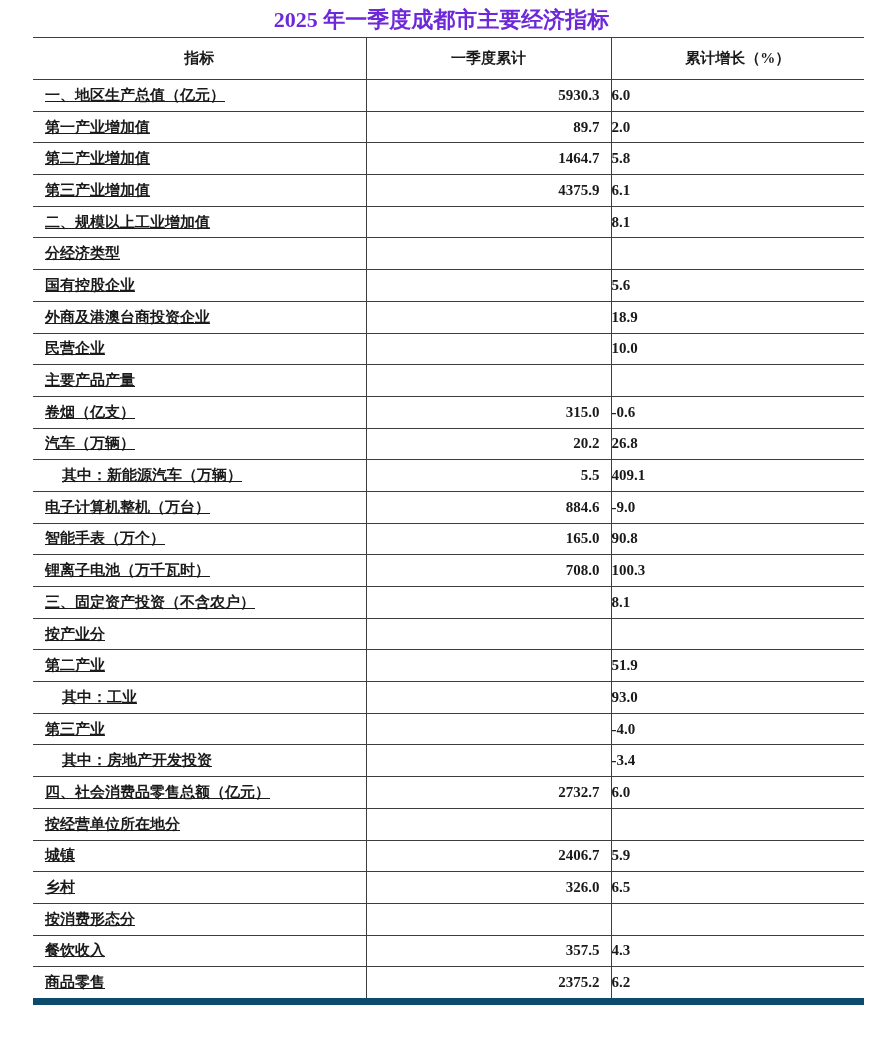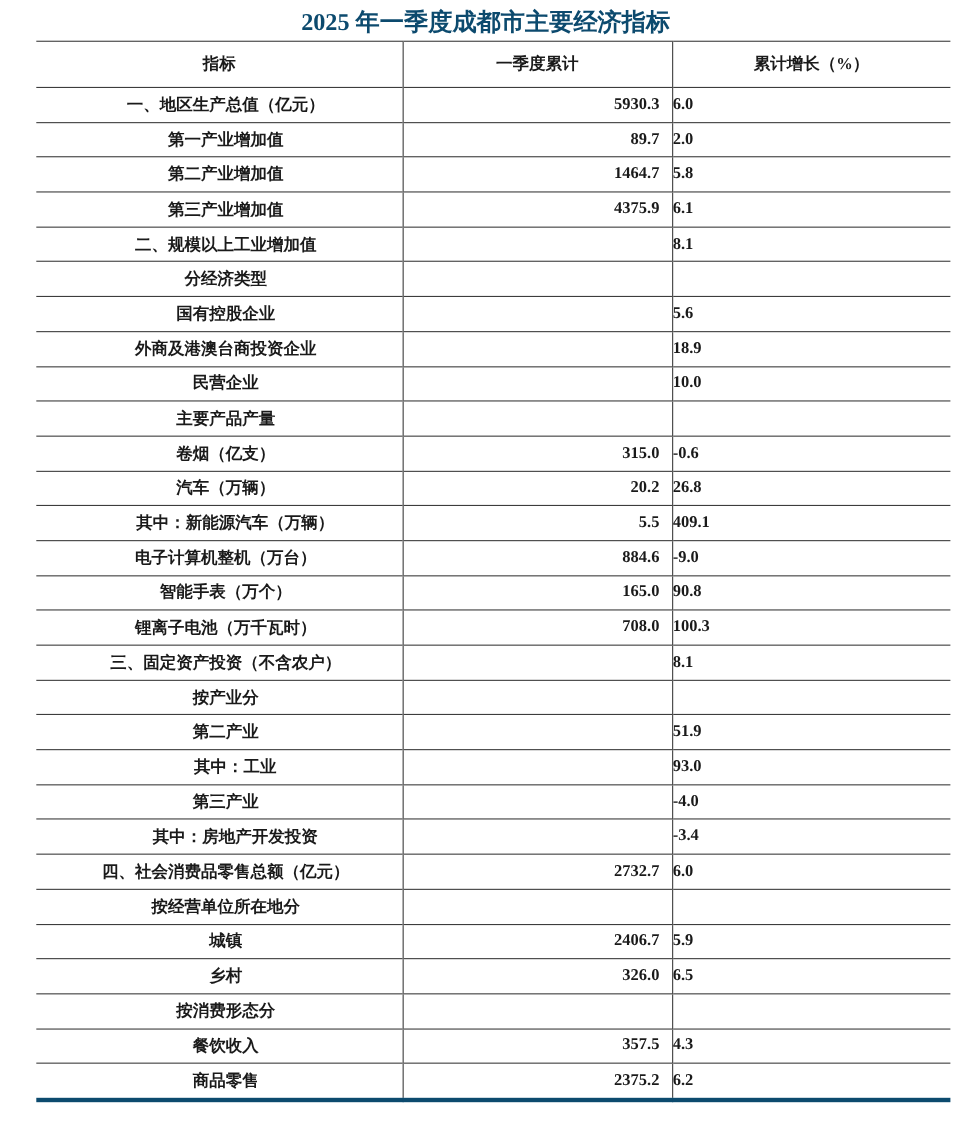--- a/index.html
+++ b/index.html
@@ -19,28 +19,28 @@
     box-sizing: border-box;
   }
   .title {
     margin: 0;
     padding-top: 5px;
     height: 32px;
     line-height: 30px;
     text-align: center;
     font-size: 22px;
     font-weight: bold;
-    color: #0c4a6e;
+    color: #6d28d9;
   }
   table.indicators {
     border-collapse: collapse;
     table-layout: fixed;
     margin-left: 33px;
     width: 831px;
-    border-bottom: 4px solid #0c4a6e;
+    border-bottom: 7px solid #0c4a6e;
   }
   col.c1 { width: 333px; }
   col.c2 { width: 245px; }
   col.c3 { width: 253px; }
   th, td {
     border-top: 1px solid #3d3d3d;
     font-weight: bold;
     font-size: 15px;
     padding: 0;
     overflow: hidden;
@@ -53,22 +53,23 @@
   thead th {
     height: 41px;
     text-align: center;
     vertical-align: middle;
   }
   tbody td {
     height: 30.7px;
     vertical-align: middle;
   }
   td.label {
-    text-align: center;
+    text-align: left;
     padding-left: 12px;
+    text-decoration: underline;
   }
   td.label.indent {
     padding-left: 29px;
   }
   td.value {
     text-align: right;
     padding-right: 11px;
   }
   td.growth {
     text-align: left;

